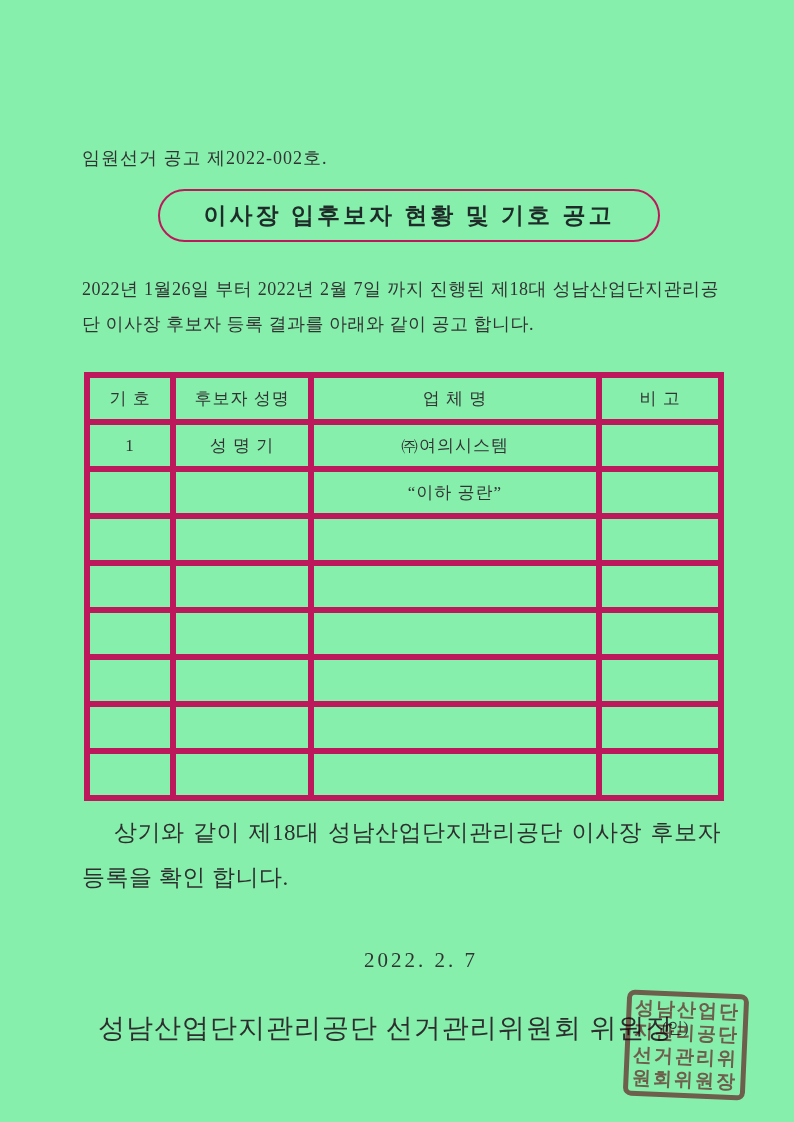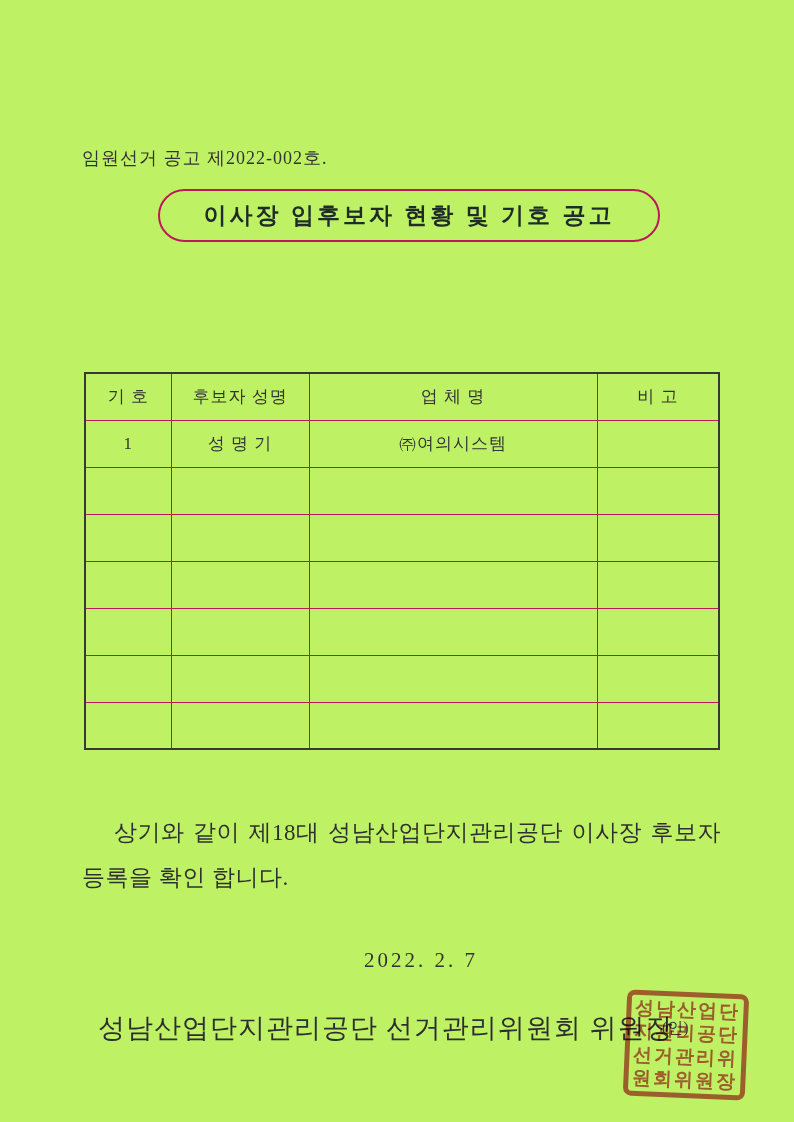--- a/index.html
+++ b/index.html
@@ -4,21 +4,21 @@
 <style>
   * { margin: 0; padding: 0; box-sizing: border-box; }
   html, body { background: #ffffff; }
   body { font-family: "Liberation Serif", "DejaVu Serif", serif; }
 
   .page {
     position: relative;
     width: 794px;
     height: 1122px;
     margin: 0 auto;
-    background: #bef264;
+    background: #86efac;
     overflow: hidden;
   }
 
   .doc-number {
     position: absolute;
     left: 82px; top: 146px;
     font-size: 18px;
     letter-spacing: 1px;
     color: #333;
   }
@@ -54,21 +54,21 @@
 
   table.candidates {
     position: absolute;
     left: 84px; top: 372px;
     width: 634px;
     border-collapse: collapse;
     table-layout: fixed;
     border: 2px solid #383838;
   }
   table.candidates th, table.candidates td {
-    border: 1px solid #be185d;
+    border: 6px solid #be185d;
     height: 47px;
     text-align: center;
     vertical-align: middle;
     font-size: 17px;
     font-weight: normal;
     letter-spacing: 1px;
     color: #333;
     overflow: hidden;
     white-space: nowrap;
   }
@@ -147,20 +147,21 @@
 <body>
 
 <div class="page">
 
   <div class="doc-number">임원선거 공고 제2022-002호.</div>
 
   <div class="title-box">
     <span class="title-text">이사장 입후보자 현황 및 기호 공고</span>
   </div>
 
+  <p class="intro">2022년 1월26일 부터 2022년 2월 7일 까지 진행된 제18대 성남산업단지관리공단 이사장 후보자 등록 결과를 아래와 같이 공고 합니다.</p>
 
   <table class="candidates">
     <colgroup>
       <col class="c-symbol">
       <col class="c-name">
       <col class="c-company">
       <col class="c-note">
     </colgroup>
     <thead>
       <tr>
@@ -173,20 +174,26 @@
     <tbody>
       <tr>
         <td>1</td>
         <td>성 명 기</td>
         <td>㈜여의시스템</td>
         <td></td>
       </tr>
       <tr>
         <td></td>
         <td></td>
+        <td>“이하 공란”</td>
+        <td></td>
+      </tr>
+      <tr>
+        <td></td>
+        <td></td>
         <td></td>
         <td></td>
       </tr>
       <tr>
         <td></td>
         <td></td>
         <td></td>
         <td></td>
       </tr>
       <tr>

